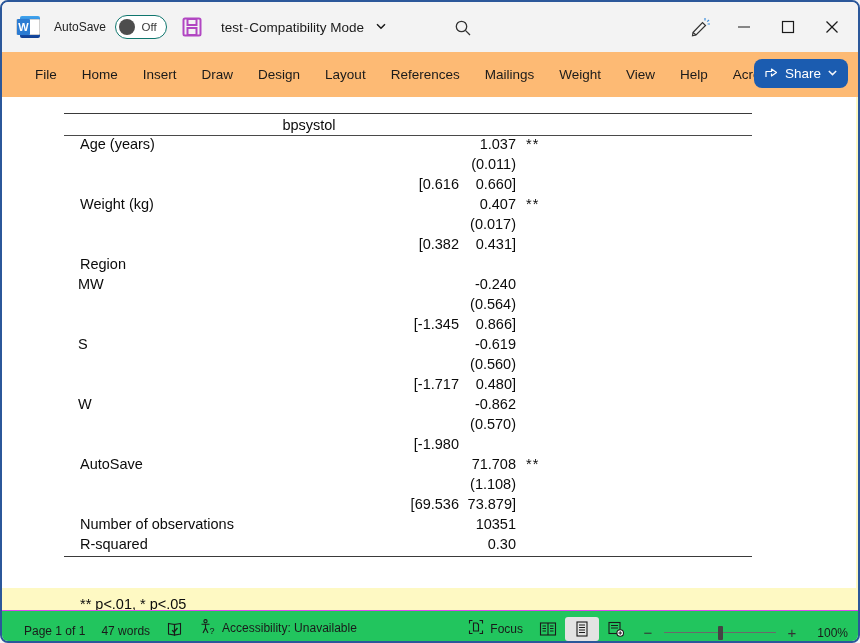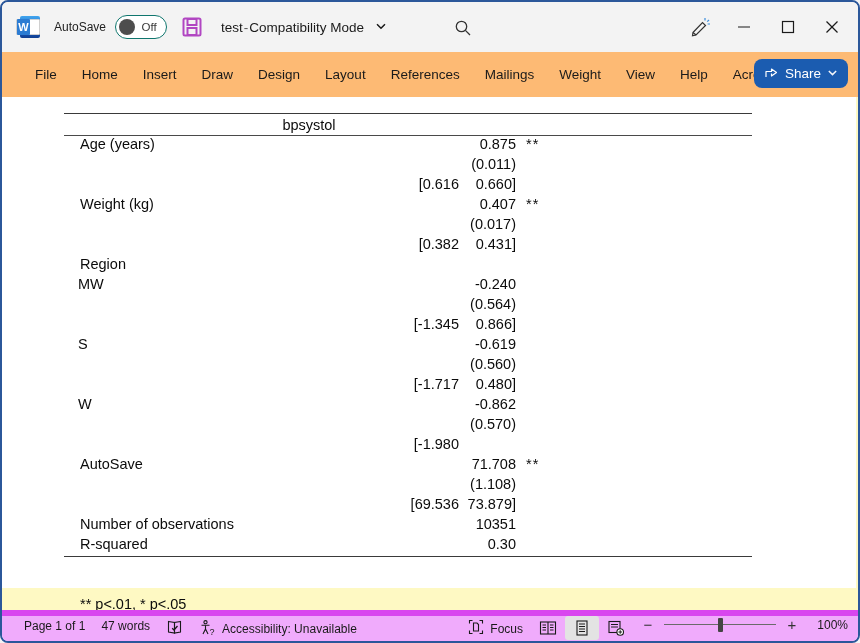--- a/index.html
+++ b/index.html
@@ -122,22 +122,22 @@
   .lab { position: absolute; left: 16px; top: 0; white-space: nowrap; }
   .lab.ind { left: 14px; }
   .coef { position: absolute; left: 280px; width: 172px; text-align: right; }
   .lo   { position: absolute; left: 280px; width: 115px; text-align: right; }
   .stars{ position: absolute; left: 462px; width: 40px; text-align: left; letter-spacing: 1px; }
   .note { height: 20px; position: relative; }
 
   
   #statusbar {
     height: 31px; flex: 0 0 31px;
-    background: #f0abfc; border-top: 6px solid #d946ef;
-    display: flex; align-items: flex-start; font-size: 12px; color: #1a1a1a;
+    background: #22c55e; border-top: 1px solid #d946ef;
+    display: flex; align-items: flex-end; font-size: 12px; color: #1a1a1a;
     padding: 0 10px 0 14px;
   }
   .sb-item {
     display: flex; align-items: center; gap: 6px;
     padding: 3px 8px; border-radius: 3px; cursor: pointer; white-space: nowrap;
   }
   #statusbar .spacer { flex: 1; }
   .view-btn {
     width: 34px; height: 24px; display: flex; align-items: center;
     justify-content: center; border-radius: 3px; cursor: pointer;
@@ -267,21 +267,21 @@
         <div class="rule"></div>
 
         <div class="hdr-row" style="position:relative;">
           <span class="depvar">bpsystol</span>
         </div>
 
         <div class="rule thin"></div>
 
         <div class="trow">
           <span class="lab">Age (years)</span>
-          <span class="coef">0.875</span>
+          <span class="coef">1.037</span>
           <span class="stars">**</span>
         </div>
         <div class="trow">
           <span class="coef">(0.011)</span>
         </div>
         <div class="trow">
           <span class="lo">[0.616</span>
           <span class="coef">0.660]</span>
         </div>
 

